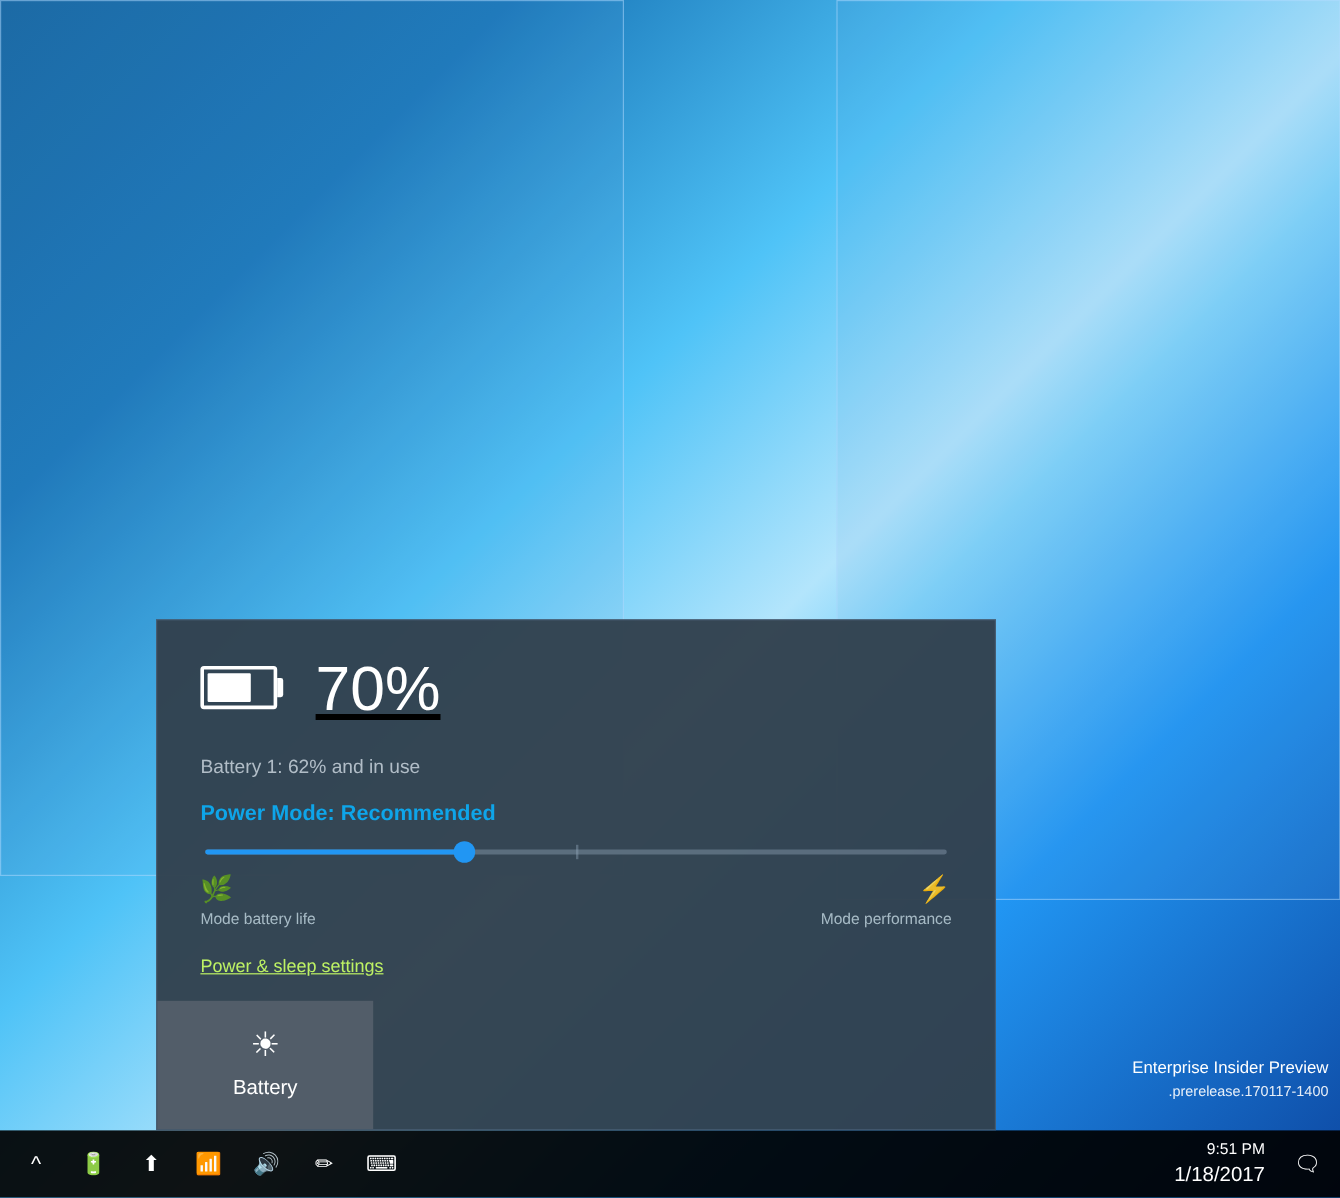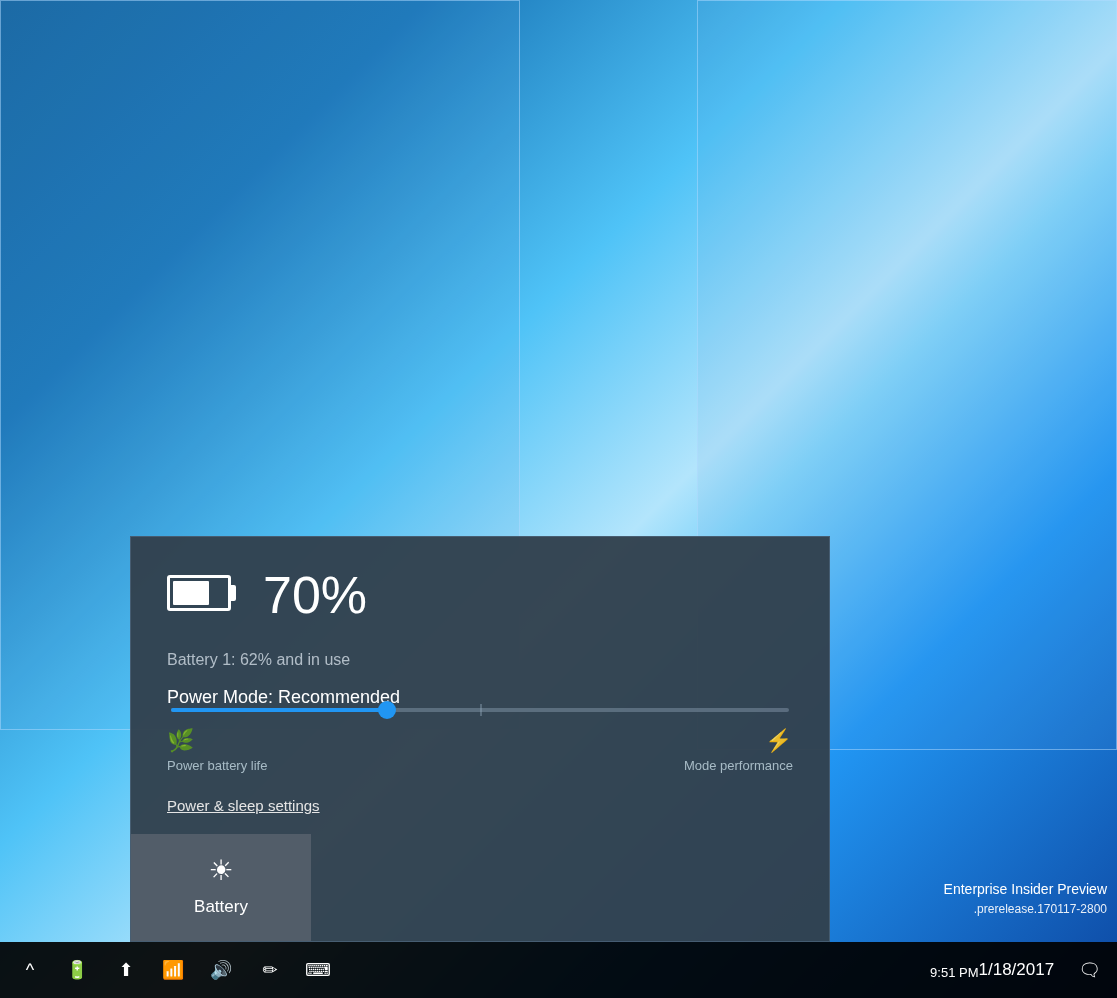--- a/index.html
+++ b/index.html
@@ -78,21 +78,21 @@
     }
 
     .taskbar-right {
       display: flex;
       align-items: center;
       gap: 8px;
     }
 
     .clock-area {
       display: flex;
-      flex-direction: row;
+      flex-direction: column;
       align-items: flex-end;
       color: white;
       cursor: pointer;
       padding: 4px 8px;
       font-size: 12px;
       line-height: 1.4;
     }
 
     .clock-time {
       font-size: 13px;
@@ -113,20 +113,21 @@
       border: 1px solid rgba(100,130,160,0.4);
       z-index: 200;
       padding: 32px 36px 0 36px;
     }
 
     .battery-header {
       display: flex;
       align-items: center;
       gap: 24px;
       margin-bottom: 30px;
+      text-decoration: underline;
     }
 
     .battery-icon-large {
       position: relative;
       width: 72px;
       height: 40px;
     }
 
     .battery-body {
       width: 64px;
@@ -169,23 +170,24 @@
     }
 
     .battery-detail-line {
       color: rgba(200,210,220,0.85);
       font-size: 16px;
       margin-bottom: 18px;
       font-weight: 300;
     }
 
     .power-mode-label {
-      color: #ffffff;
+      color: #0ea5e9;
       font-size: 18px;
-      font-weight: 400;
+      font-weight: 700;
+      margin-bottom: 20px;
       margin-top: 8px;
     }
 
     .slider-container {
       position: relative;
       margin-bottom: 16px;
       padding: 0 4px;
     }
 
     .slider-track {
@@ -252,21 +254,21 @@
 
     .slider-label-icon {
       font-size: 22px;
     }
 
     .slider-label-text {
       font-size: 13px;
     }
 
     .power-settings-link {
-      color: #e5e5e5;
+      color: #bef264;
       font-size: 15px;
       text-decoration: underline;
       cursor: pointer;
       margin: 24px 0 20px 0;
       display: inline-block;
     }
 
     
     .notification-btn {
       color: white;
@@ -326,21 +328,21 @@
 </head>
 <body>
 
 <div class="desktop-bg"></div>
 
 <div class="win-decor-left"></div>
 <div class="win-decor-right"></div>
 
 <div class="watermark">
   <div class="watermark-line1">Enterprise Insider Preview</div>
-  <div class="watermark-line2">.prerelease.170117-2800</div>
+  <div class="watermark-line2">.prerelease.170117-1400</div>
 </div>
 
 <div class="battery-popup">
 
   <div class="battery-header">
     <div class="battery-icon-large">
       <div class="battery-body">
         <div class="battery-fill"></div>
         <div class="battery-tip"></div>
       </div>
@@ -358,21 +360,21 @@
     <div class="slider-track">
       <div class="slider-fill"></div>
       <div class="slider-tick"></div>
       <div class="slider-thumb"></div>
     </div>
   </div>
 
   <div class="slider-labels">
     <div class="slider-label-left">
       <span class="slider-label-icon">🌿</span>
-      <span class="slider-label-text">Power battery life</span>
+      <span class="slider-label-text">Mode battery life</span>
     </div>
     <div class="slider-label-right">
       <span class="slider-label-icon">⚡</span>
       <span class="slider-label-text">Mode performance</span>
     </div>
   </div>
 
   <div>
     <a class="power-settings-link">Power &amp; sleep settings</a>
   </div>

